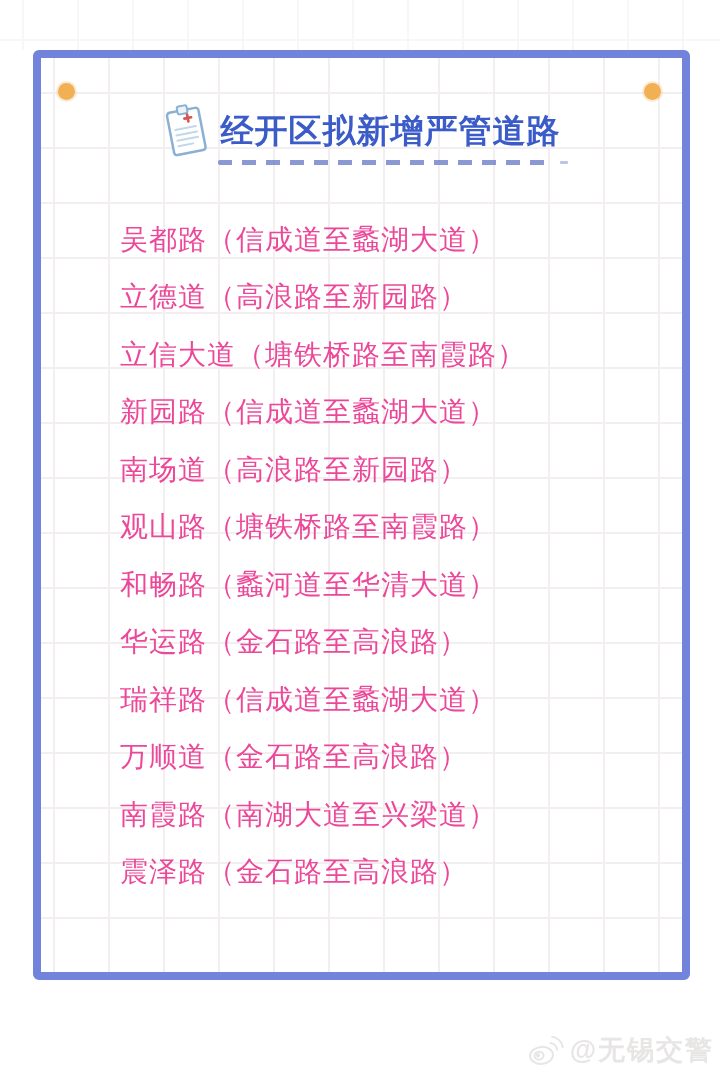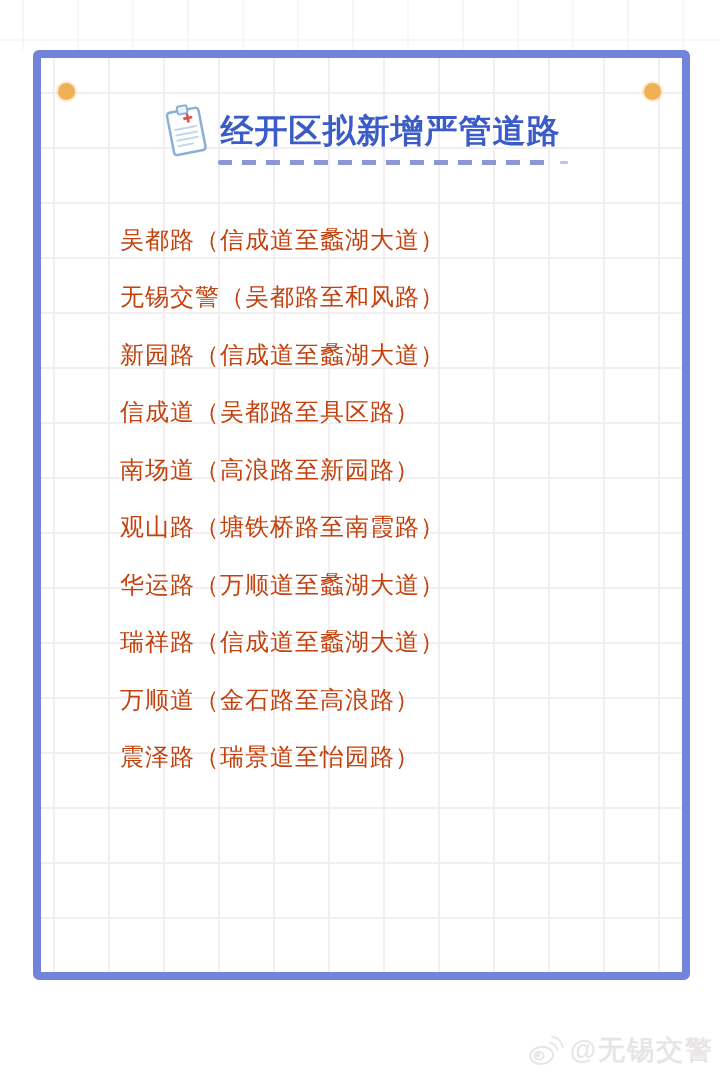--- a/index.html
+++ b/index.html
@@ -52,21 +52,21 @@
   }
   .dash-end{
     position:absolute;left:560px;top:161px;width:8px;height:3px;
     background:#BCC4E7;border-radius:1px;
   }
   .road-list{
     position:absolute;left:120px;top:211px;margin:0;padding:0;list-style:none;
   }
   .road-item{
     height:57.5px;display:flex;align-items:center;
-    font-size:24px;color:#c2410c;letter-spacing:1px;white-space:nowrap;
+    font-size:28px;color:#ec4899;letter-spacing:1px;white-space:nowrap;
   }
   .watermark{
     position:absolute;left:0;top:1027px;width:714px;height:46px;
     display:flex;justify-content:flex-end;align-items:center;gap:5px;
     pointer-events:none;
   }
   .weibo{width:40px;height:40px;transform:rotate(-6deg);}
   .watermark-text{
     font-size:27px;color:#E8E5E5;letter-spacing:2px;font-weight:700;
     white-space:nowrap;
@@ -92,29 +92,31 @@
     </g>
   </svg>
   <div class="page-title">经开区拟新增严管道路</div>
 </div>
 
 <div class="dash-line"></div>
 <div class="dash-end"></div>
 
 <ul class="road-list">
   <li class="road-item">吴都路（信成道至蠡湖大道）</li>
-  <li class="road-item">无锡交警（吴都路至和风路）</li>
+  <li class="road-item">立德道（高浪路至新园路）</li>
+  <li class="road-item">立信大道（塘铁桥路至南霞路）</li>
   <li class="road-item">新园路（信成道至蠡湖大道）</li>
-  <li class="road-item">信成道（吴都路至具区路）</li>
   <li class="road-item">南场道（高浪路至新园路）</li>
   <li class="road-item">观山路（塘铁桥路至南霞路）</li>
-  <li class="road-item">华运路（万顺道至蠡湖大道）</li>
+  <li class="road-item">和畅路（蠡河道至华清大道）</li>
+  <li class="road-item">华运路（金石路至高浪路）</li>
   <li class="road-item">瑞祥路（信成道至蠡湖大道）</li>
   <li class="road-item">万顺道（金石路至高浪路）</li>
-  <li class="road-item">震泽路（瑞景道至怡园路）</li>
+  <li class="road-item">南霞路（南湖大道至兴梁道）</li>
+  <li class="road-item">震泽路（金石路至高浪路）</li>
 </ul>
 
 <div class="watermark">
   <svg class="weibo" viewBox="0 0 40 40" aria-hidden="true">
     <g fill="none" stroke="#E8E5E5" stroke-width="2" stroke-linecap="round">
       <ellipse cx="16" cy="25" rx="11.5" ry="8.5"></ellipse>
       <ellipse cx="13.5" cy="25" rx="4.5" ry="4"></ellipse>
       <circle cx="12.5" cy="24.5" r="1.2" fill="#E8E5E5"></circle>
       <path d="M26 13.5 a7.5 7.5 0 0 1 6 7.5"></path>
       <path d="M28.5 7.5 a13 13 0 0 1 9.5 11.5"></path>

